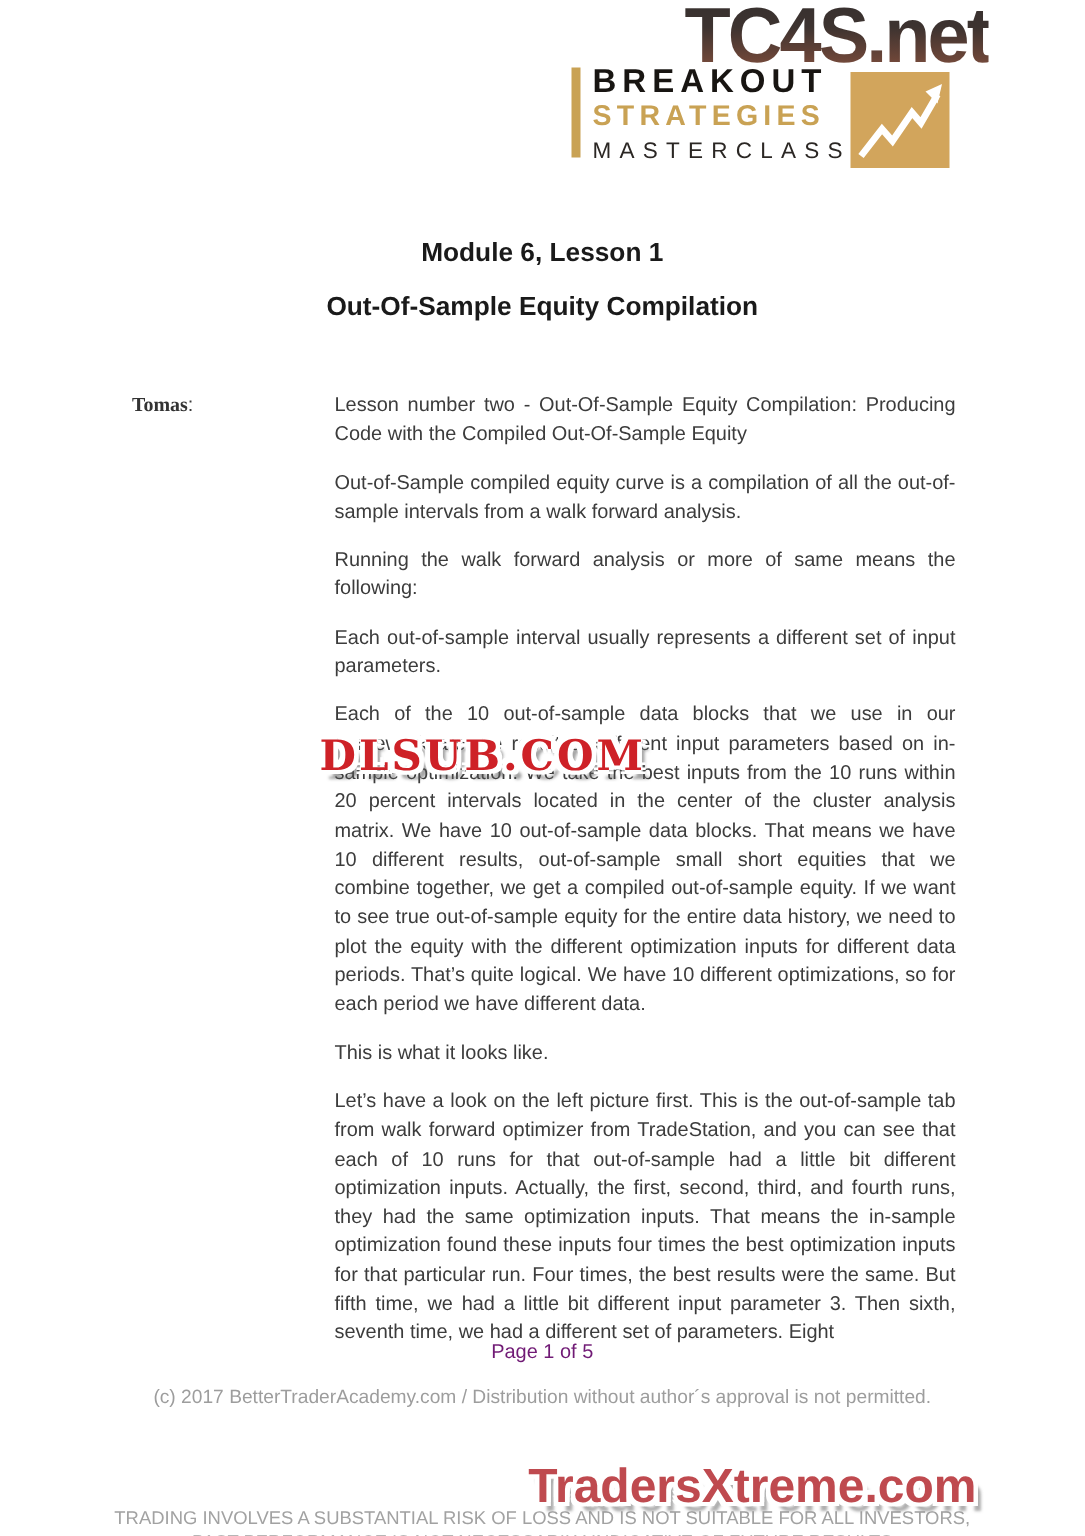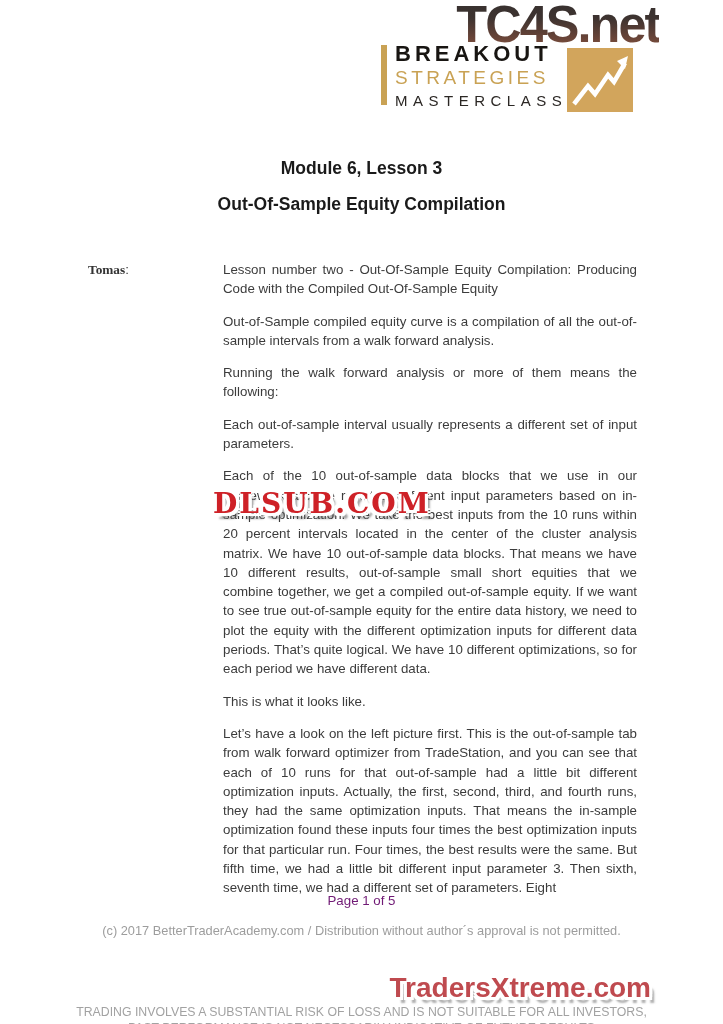--- a/index.html
+++ b/index.html
@@ -17,21 +17,21 @@
     background:linear-gradient(to bottom,#35302f 0%,#3d3330 40%,#6b4538 75%,#95604b 100%);
     -webkit-background-clip:text;background-clip:text;
     color:transparent;z-index:30;
   }
 
   
   .logo{position:absolute;left:381px;top:42px;z-index:10;}
   .logo-bar{position:absolute;left:0;top:3px;width:6px;height:60px;background:#c9a254;}
   .logo-text{position:absolute;left:14px;top:0;white-space:nowrap;}
   .logo-l1{font-weight:bold;font-size:22px;letter-spacing:4px;color:#181512;line-height:24px;}
-  .logo-l2{font-weight:normal;font-size:19px;letter-spacing:3.5px;color:#c9a254;line-height:23px;}
+  .logo-l2{font-weight:bold;font-size:19px;letter-spacing:3.5px;color:#c9a254;line-height:23px;}
   .logo-l3{font-weight:normal;font-size:15px;letter-spacing:5.5px;color:#2b2724;line-height:23px;}
   .logo-square{
     position:absolute;left:186px;top:6px;width:66px;height:64px;background:#d2a55c;z-index:5;
   }
   .logo-square svg{display:block;}
 
   
   .titles{position:absolute;left:0;top:158px;width:723px;text-align:center;color:#1a1a1a;}
   .title-line{font-weight:bold;font-size:17.5px;line-height:20px;}
   .title-line + .title-line{margin-top:16px;}
@@ -54,21 +54,21 @@
     font-weight:bold;font-size:28px;letter-spacing:2px;
     color:#ce2127;white-space:nowrap;
     text-shadow:
       -3px -3px 0 #fff, 3px -3px 0 #fff, -3px 3px 0 #fff, 3px 3px 0 #fff,
       -3px 0 0 #fff, 3px 0 0 #fff, 0 -3px 0 #fff, 0 3px 0 #fff,
       5px 6px 2px rgba(90,90,90,0.55);
   }
   .tradersxtreme{
     position:absolute;right:10px;top:972px;z-index:40;
     font-family:"Liberation Sans",sans-serif;
-    font-weight:bold;font-size:28px;letter-spacing:0px;
+    font-weight:bold;font-size:32px;letter-spacing:0px;
     color:#bf4a4f;white-space:nowrap;
     text-shadow:
       -3px -3px 0 #fff, 3px -3px 0 #fff, -3px 3px 0 #fff, 3px 3px 0 #fff,
       -3px 0 0 #fff, 3px 0 0 #fff, 0 -3px 0 #fff, 0 3px 0 #fff,
       5px 6px 2px rgba(120,120,120,0.6);
   }
 
   
   .page-number{position:absolute;left:0;top:893px;width:723px;text-align:center;
     color:#701a75;font-size:13.3px;}
@@ -93,30 +93,30 @@
     </div>
     <div class="logo-square">
       <svg width="66" height="64" viewBox="0 0 66 64">
         <polyline points="7,56 21,38 28,46 41,27 47,34 58,15" fill="none" stroke="#ffffff" stroke-width="4.5" stroke-linejoin="miter"></polyline>
         <polygon points="50,13 61,8 58,21" fill="#ffffff"></polygon>
       </svg>
     </div>
   </div>
 
   <div class="titles">
-    <div class="title-line">Module 6, Lesson 3</div>
+    <div class="title-line">Module 6, Lesson 1</div>
     <div class="title-line">Out-Of-Sample Equity Compilation</div>
   </div>
 
   <div class="content">
     <div class="speaker"><b>Tomas</b><span>:</span></div>
     <div class="paras">
       <p>Lesson number two - Out-Of-Sample Equity Compilation: Producing Code with the Compiled Out-Of-Sample Equity</p>
       <p>Out-of-Sample compiled equity curve is a compilation of all the out-of-sample intervals from a walk forward analysis.</p>
-      <p>Running the walk forward analysis or more of them means the following:</p>
+      <p>Running the walk forward analysis or more of same means the following:</p>
       <p>Each out-of-sample interval usually represents a different set of input parameters.</p>
       <p>Each of the 10 out-of-sample data blocks that we use in our framework are the result of different input parameters based on in-sample optimization. We take the best inputs from the 10 runs within 20 percent intervals located in the center of the cluster analysis matrix. We have 10 out-of-sample data blocks. That means we have 10 different results, out-of-sample small short equities that we combine together, we get a compiled out-of-sample equity. If we want to see true out-of-sample equity for the entire data history, we need to plot the equity with the different optimization inputs for different data periods. That’s quite logical. We have 10 different optimizations, so for each period we have different data.</p>
       <p>This is what it looks like.</p>
       <p>Let’s have a look on the left picture first. This is the out-of-sample tab from walk forward optimizer from TradeStation, and you can see that each of 10 runs for that out-of-sample had a little bit different optimization inputs. Actually, the first, second, third, and fourth runs, they had the same optimization inputs. That means the in-sample optimization found these inputs four times the best optimization inputs for that particular run. Four times, the best results were the same. But fifth time, we had a little bit different input parameter 3. Then sixth, seventh time, we had a different set of parameters. Eight</p>
     </div>
   </div>
 
   <div class="dlsub">DLSUB.COM</div>
 
   <div class="page-number">Page 1 of 5</div>

